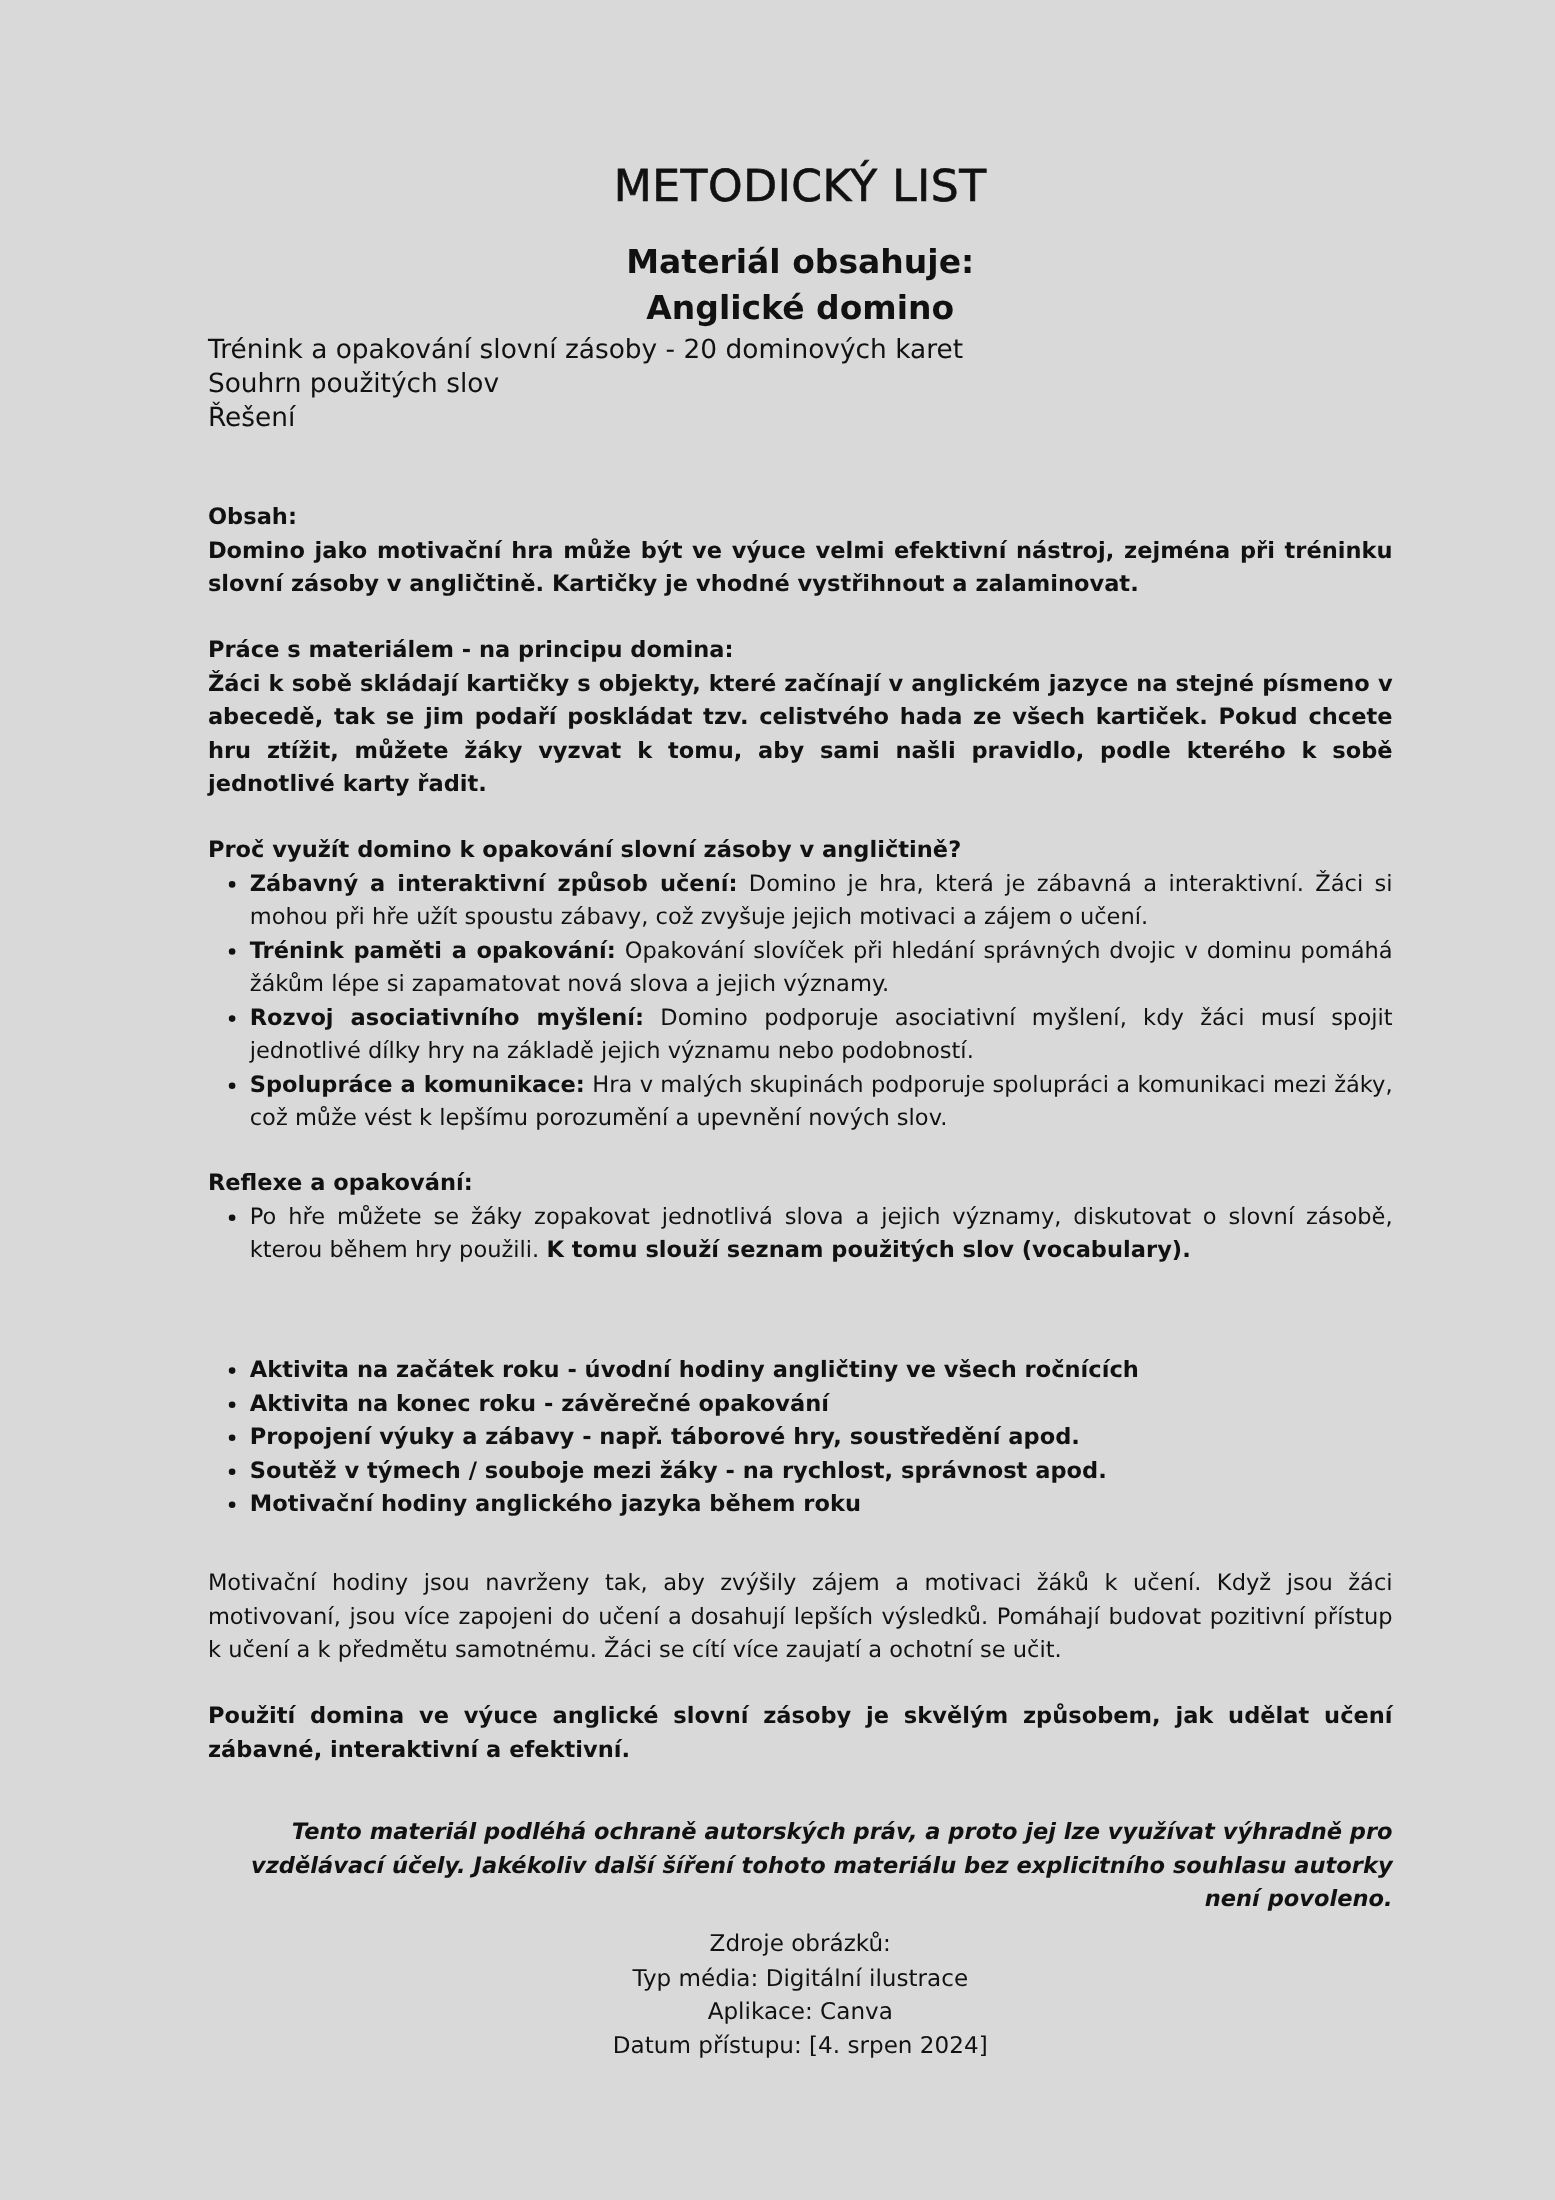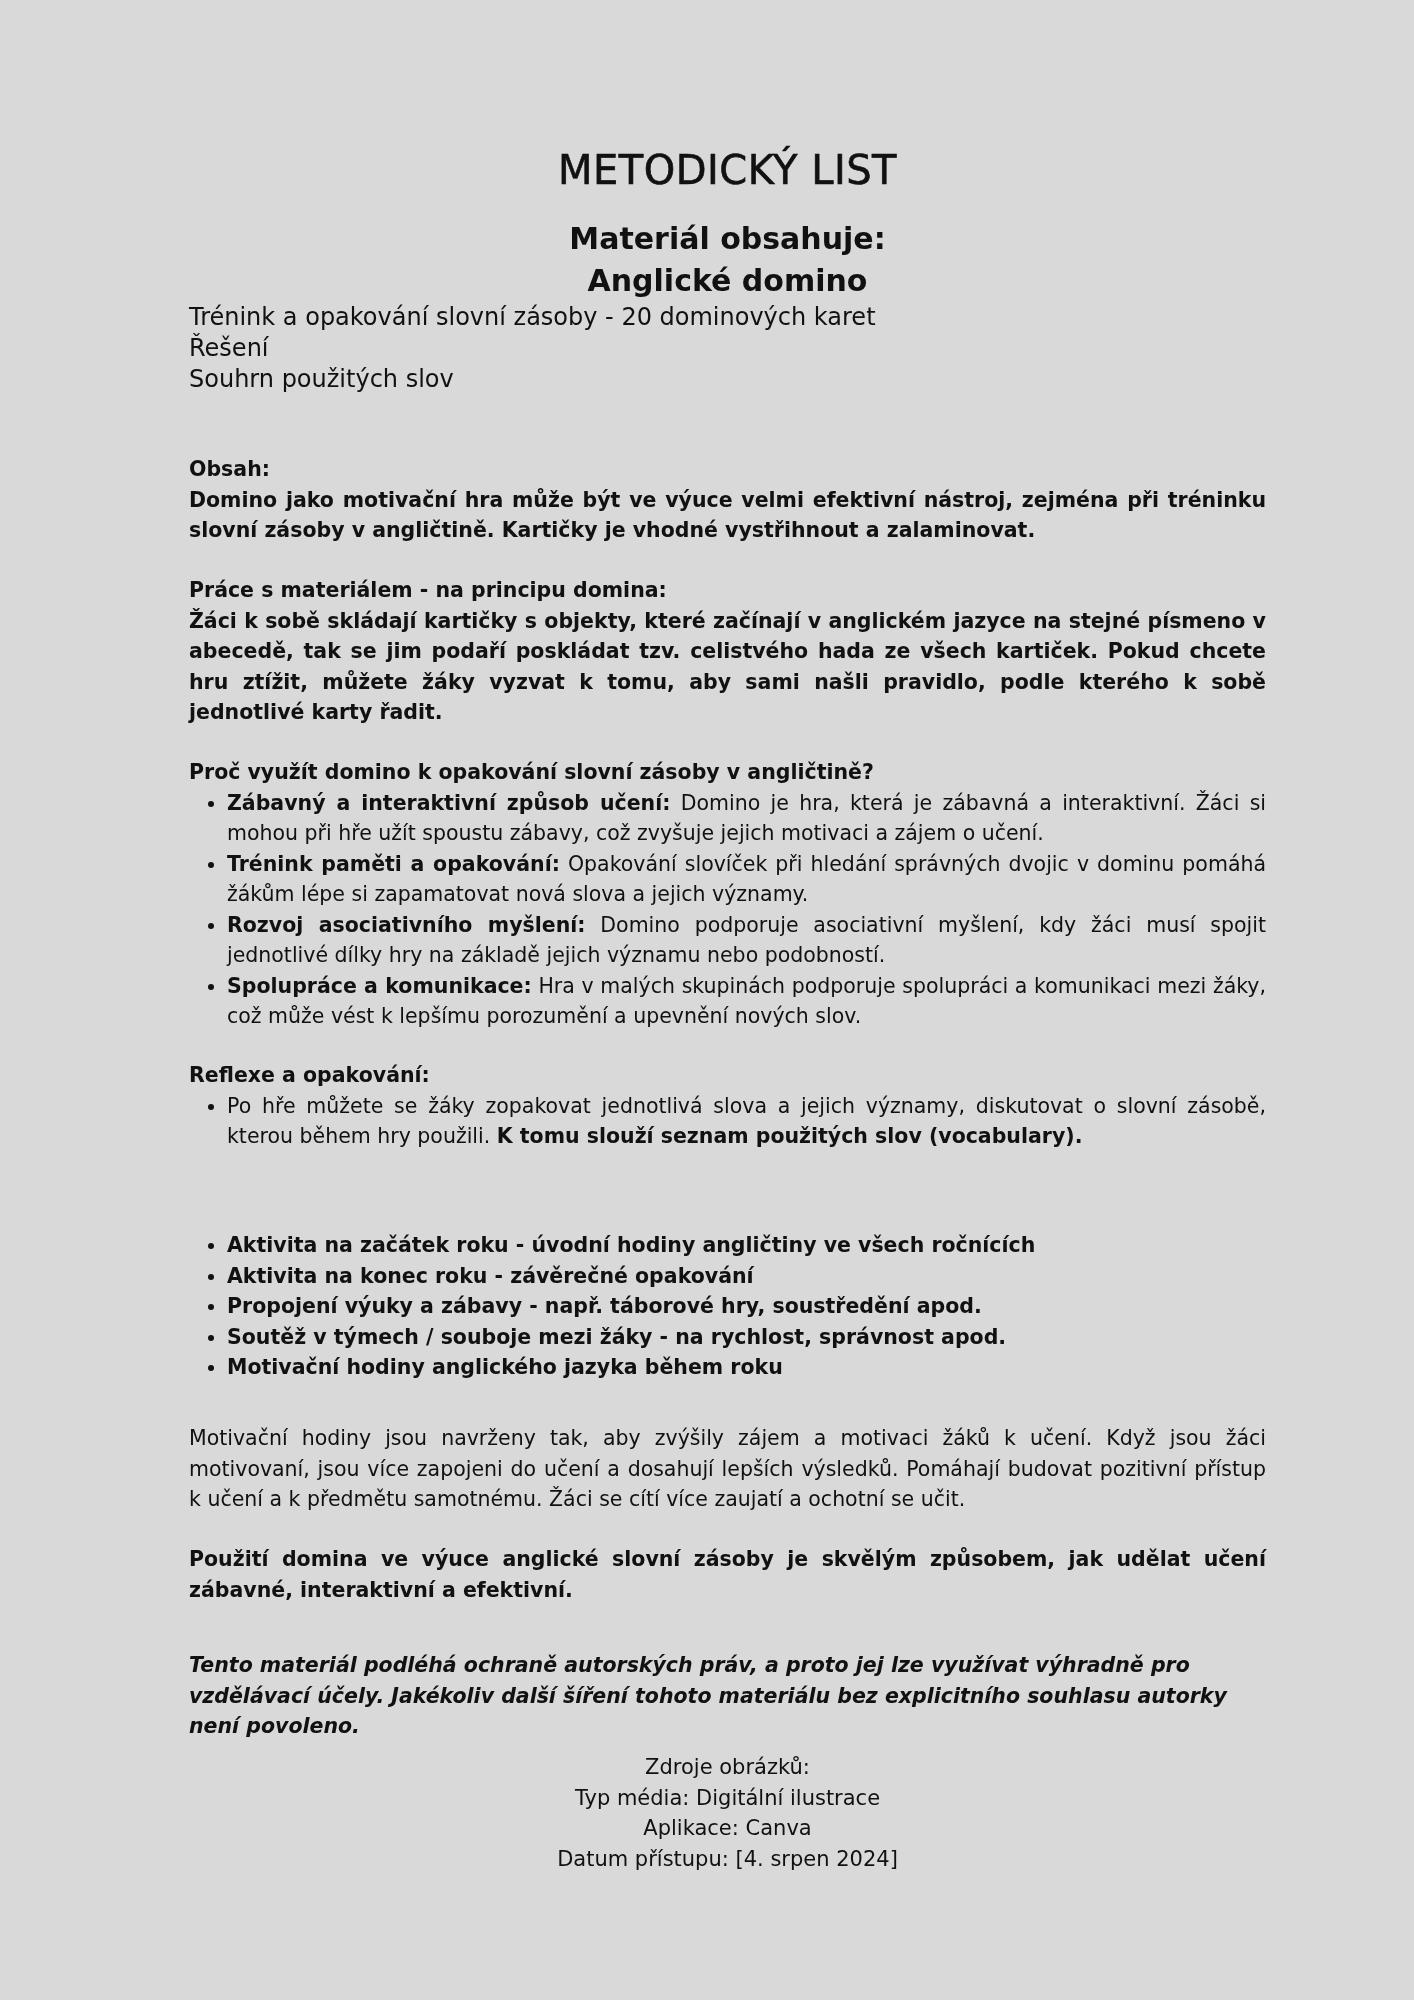--- a/index.html
+++ b/index.html
@@ -21,36 +21,36 @@
   .h2 {
     text-align: center; font-size: 30px; font-weight: bold; margin: 0; line-height: 42px;
   }
   .subhead { position: absolute; left: 0; right: 0; top: 218px; }
   .sub-lines { text-align: left; font-size: 24px; line-height: 31px; margin: 0; }
   .body-text { font-size: 20.5px; line-height: 30.5px; text-align: justify; margin: 0; }
   .bold { font-weight: bold; }
   .sec { position: absolute; left: 0; width: 1077px; }
   ul { margin: 0; padding-left: 38px; }
   li { font-size: 20.5px; line-height: 30.5px; text-align: justify; }
-  .italic-note { font-style: italic; font-weight: bold; text-align: left; font-size: 20.5px; line-height: 30.5px; margin: 0; }
+  .italic-note { font-style: italic; font-weight: bold; text-align: right; font-size: 20.5px; line-height: 30.5px; margin: 0; }
   .credits { text-align: center; font-size: 21px; line-height: 30.5px; margin: 0; }
 </style>
 </head>
 <body>
 
 <div class="page">
 
   <h1 class="title">METODICKÝ LIST</h1>
 
   <div class="subhead">
     <p class="h2">Materiál obsahuje:</p>
     <p class="h2">Anglické domino</p>
     <p class="sub-lines">Trénink a opakování slovní zásoby - 20 dominových karet</p>
+    <p class="sub-lines">Souhrn použitých slov</p>
     <p class="sub-lines">Řešení</p>
-    <p class="sub-lines">Souhrn použitých slov</p>
   </div>
 
   <div class="sec" style="top:454px;">
     <p class="body-text bold">Obsah:</p>
     <p class="body-text bold">Domino jako motivační hra může být ve výuce velmi efektivní nástroj, zejména při tréninku slovní zásoby v angličtině. Kartičky je vhodné vystřihnout a zalaminovat.</p>
   </div>
 
   <div class="sec" style="top:575px;">
     <p class="body-text bold">Práce s materiálem - na principu domina:</p>
     <p class="body-text bold">Žáci k sobě skládají kartičky s objekty, které začínají v anglickém jazyce na stejné písmeno v abecedě, tak se jim podaří poskládat tzv. celistvého hada ze všech kartiček. Pokud chcete hru ztížit, můžete žáky vyzvat k tomu, aby sami našli pravidlo, podle kterého k sobě jednotlivé karty řadit.</p>

